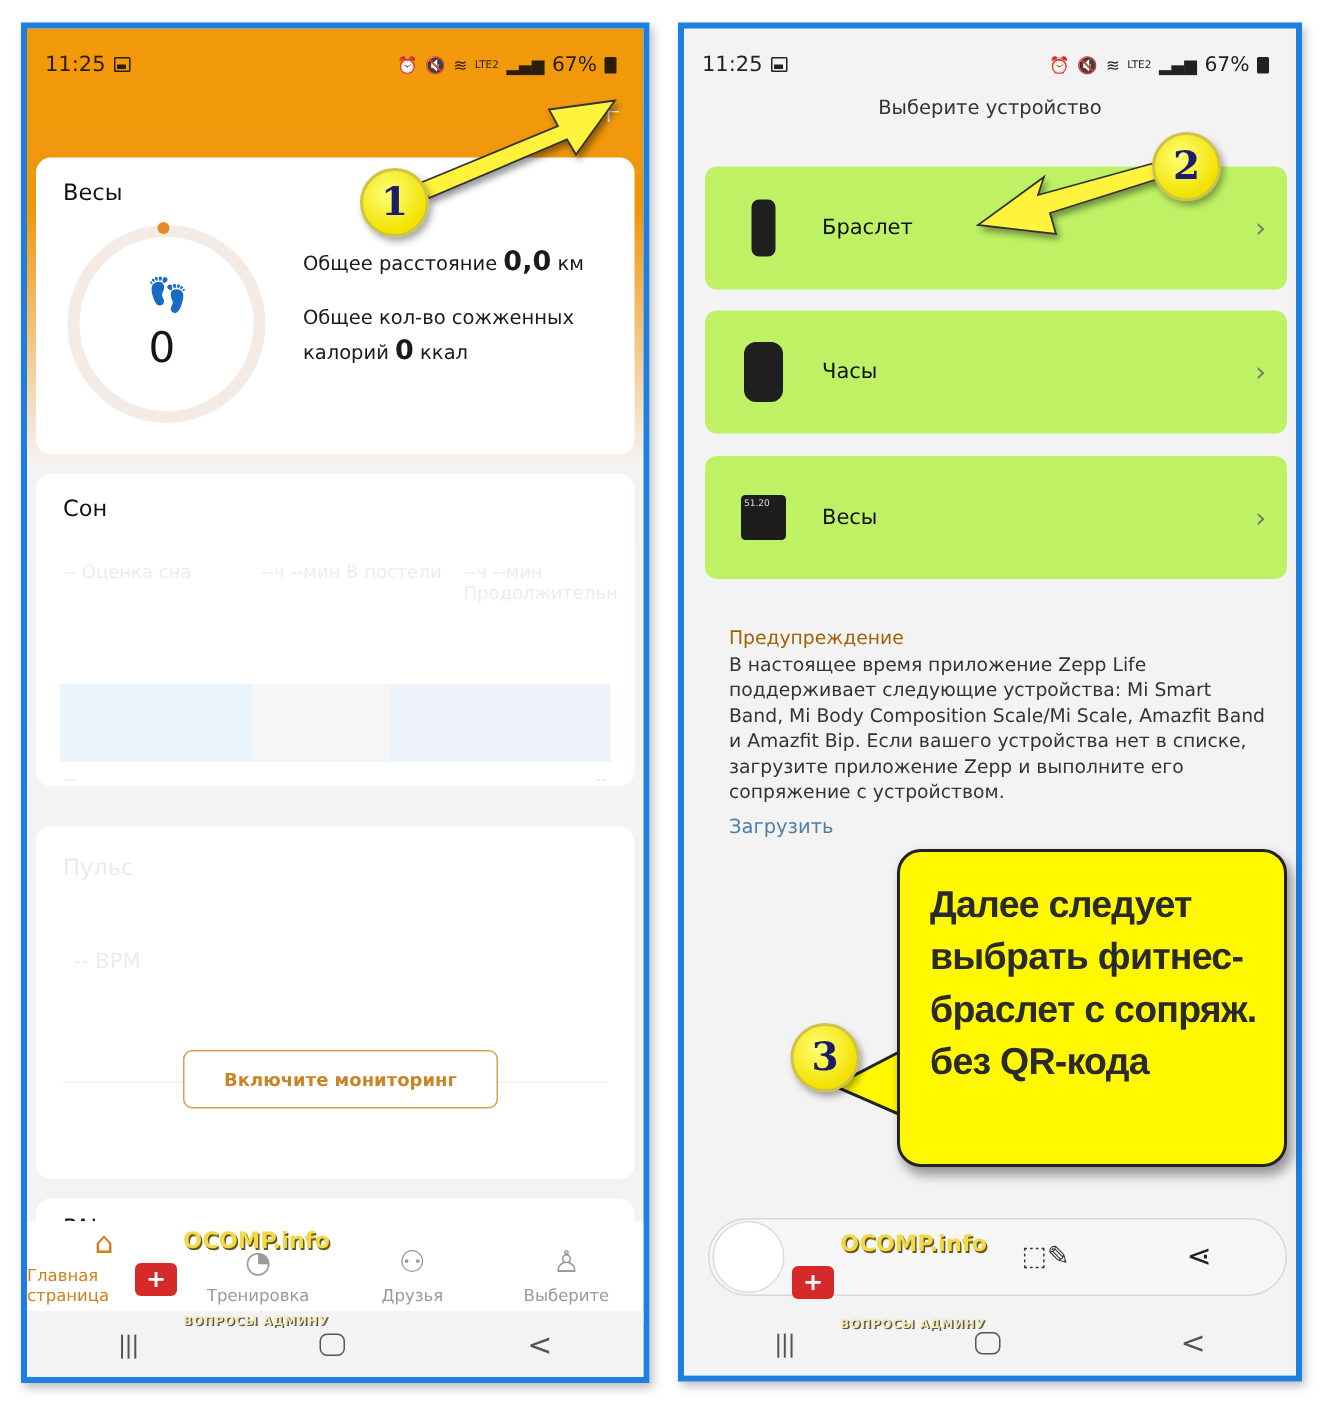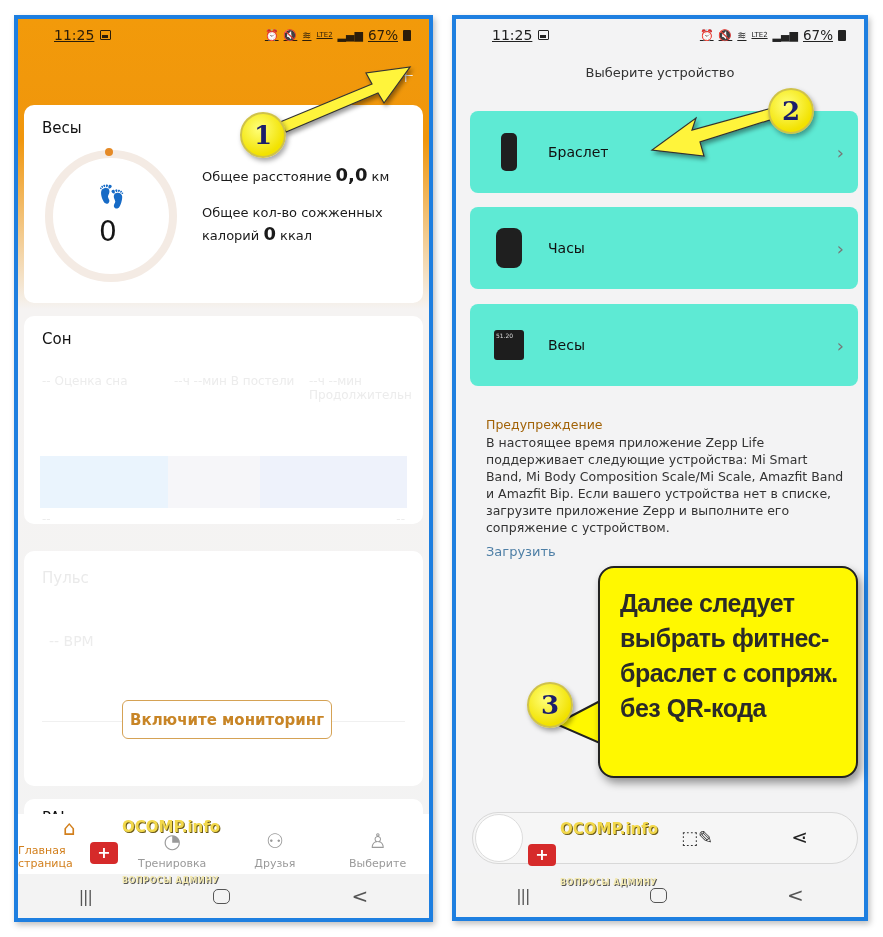--- a/index.html
+++ b/index.html
@@ -9,21 +9,21 @@
   .phone {
     position: absolute;
     border: 4px solid #1e7fe0;
     overflow: hidden;
     box-shadow: 2px 3px 6px rgba(0,0,0,0.25);
   }
   #phone-left { left: 14px; top: 15px; width: 419px; height: 907px;
     background: linear-gradient(#f29a0a 0px, #f0960c 120px, #f5f3f2 290px, #f3f3f3 100%); }
   #phone-right { left: 452px; top: 15px; width: 416px; height: 906px; background: #f3f3f4; }
 
-  .statusbar { position: absolute; left: 0; right: 0; top: 0; height: 32px; display: flex; align-items: center; padding: 0 18px 0 36px; font-size: 14px; color: #2b1d0a; text-decoration: underline; }
+  .statusbar { position: absolute; left: 0; right: 0; top: 0; height: 32px; display: flex; align-items: flex-end; padding: 0 18px 0 12px; font-size: 14px; color: #2b1d0a; }
   .statusbar .time { display: flex; align-items: center; gap: 6px; }
   .statusbar .right { margin-left: auto; display: flex; align-items: center; gap: 5px; font-size: 13.5px; }
   .sb-ic { display: inline-block; font-size: 11px; line-height: 1; }
   .img-ic { width: 11px; height: 10px; border: 1.5px solid currentColor; border-radius: 1px; position: relative; }
   .img-ic::after { content: ""; position: absolute; left: 1px; bottom: 1px; width: 6px; height: 3px; background: currentColor; }
   .batt { width: 8px; height: 11px; background: currentColor; border-radius: 1px; display: inline-block; }
 
   
   .plus { position: absolute; right: 14px; top: 43px; font-size: 22px; color: #ffffff; font-weight: 300; }
   .card { position: absolute; left: 6px; right: 6px; background: #ffffff; border-radius: 10px; }
@@ -36,21 +36,21 @@
   .stat-line { position: absolute; left: 178px; font-size: 13px; color: #1a1a1a; line-height: 22px; }
   .stat-line b { font-size: 18px; font-weight: bold; }
 
   .card-sleep { top: 297px; height: 208px; }
   .ghost { color: #ececec; position: absolute; font-size: 12px; }
   .ghost-chart { position: absolute; left: 16px; right: 16px; top: 140px; height: 52px; background: linear-gradient(90deg, #eaf4fd 0 35%, #f6f6f9 35% 60%, #eef2fb 60% 100%); }
   .no-data { position: absolute; left: 0; right: 0; text-align: center; font-size: 13px; color: #111; }
 
   .card-pulse { top: 532px; height: 235px; }
   .monitor-btn { position: absolute; left: 98px; top: 149px; width: 210px; height: 39px; border: 1.5px solid #d5a255; border-radius: 6px; background: #fff;
-    color: #c88526; font-size: 15px; font-weight: bold; display: flex; align-items: center; justify-content: center; }
+    color: #c88526; font-size: 12px; font-weight: bold; display: flex; align-items: center; justify-content: center; }
   .pulse-line { position: absolute; left: 18px; right: 18px; top: 170px; height: 1px; background: #f0f0f0; }
 
   .card-pai { top: 780px; height: 40px; }
 
   .tabbar { position: absolute; left: 0; right: 0; top: 795px; height: 68px; background: #ffffff; display: flex; }
   .tab { flex: 1; display: flex; flex-direction: column; align-items: center; justify-content: flex-end; padding-bottom: 12px; gap: 6px; font-size: 11px; color: #9a9a9a; }
   .tab.active { color: #d27f1c; }
   .tab .ticon { font-size: 20px; line-height: 20px; }
 
   .navbar { position: absolute; left: 0; right: 0; bottom: 0; height: 44px; display: flex; justify-content: space-around; align-items: center; color: #555; font-size: 20px; background: #f3f3f3; }
@@ -58,21 +58,21 @@
 
   
   .watermark { position: absolute; display: flex; align-items: center; gap: 4px; pointer-events: none; }
   .wm-kit { width: 28px; height: 22px; background: #d62a2a; border-radius: 4px; color: #fff; font-weight: bold; font-size: 16px; display: flex; align-items: center; justify-content: center; }
   .wm-text { display: flex; flex-direction: column; line-height: 1; gap: 42px; }
   .wm-main { font-size: 15px; font-weight: bold; color: #f2d84b; text-shadow: 1px 1px 0 #6b5a18; }
   .wm-sub { font-size: 8px; font-weight: bold; color: #f3e9b0; text-shadow: 1px 1px 0 #555; letter-spacing: 0.5px; }
 
   
   .r-title { position: absolute; left: 0; right: 0; top: 46px; text-align: center; font-size: 13px; color: #333; }
-  .dev-card { position: absolute; left: 14px; right: 6px; height: 82px; background: #5eead4; border-radius: 8px; display: flex; align-items: center; }
+  .dev-card { position: absolute; left: 14px; right: 6px; height: 82px; background: #bef264; border-radius: 8px; display: flex; align-items: center; }
   .dev-icon { width: 78px; display: flex; justify-content: center; }
   .band { width: 16px; height: 38px; background: #1f1f1f; border-radius: 5px; }
   .watch { width: 26px; height: 40px; background: #1f1f1f; border-radius: 8px; }
   .scale { width: 30px; height: 30px; background: #1d1d1d; border-radius: 3px; color: #ddd; font-size: 6px; padding: 2px; }
   .dev-label { font-size: 14px; color: #111; }
   .chev { margin-left: auto; margin-right: 14px; color: #777; font-size: 18px; }
 
   .warn { position: absolute; left: 30px; right: 20px; top: 397px; font-size: 12.5px; color: #333; line-height: 17px; }
   .warn-title { color: #a16207; margin-bottom: 1px; }
   .warn-link { position: absolute; left: 30px; top: 525px; font-size: 13px; color: #4e7fa6; }

